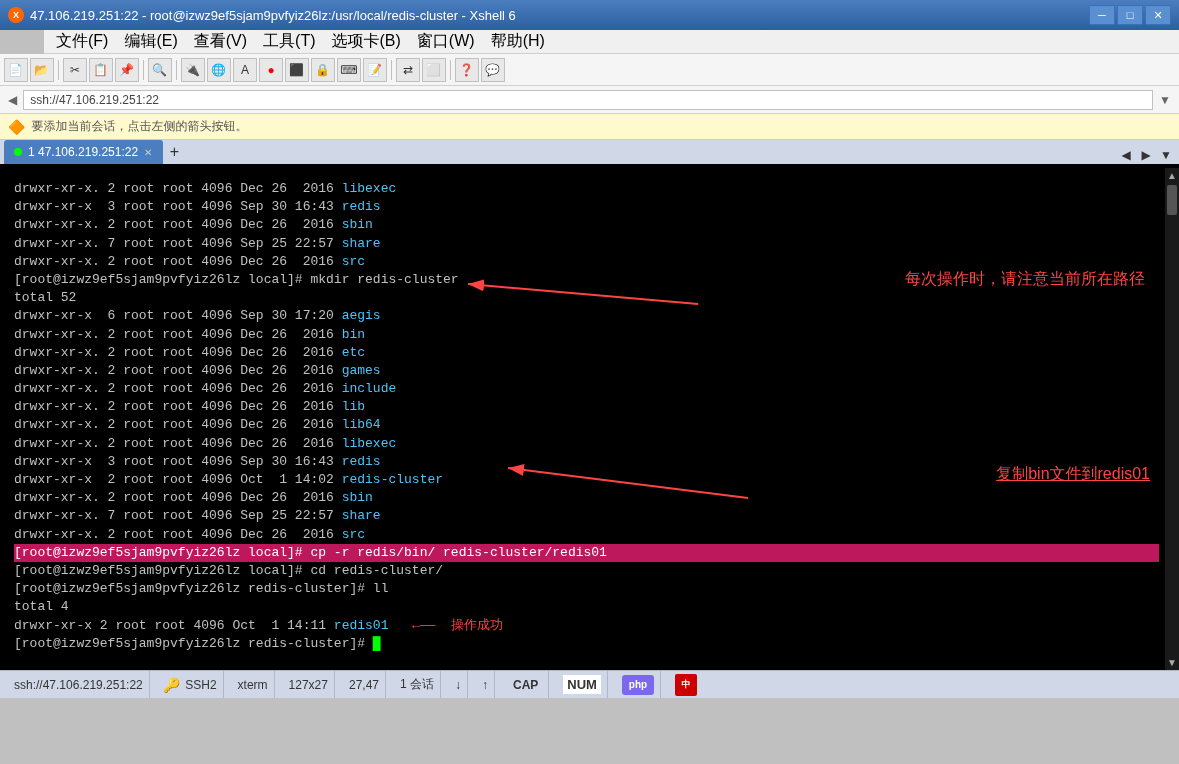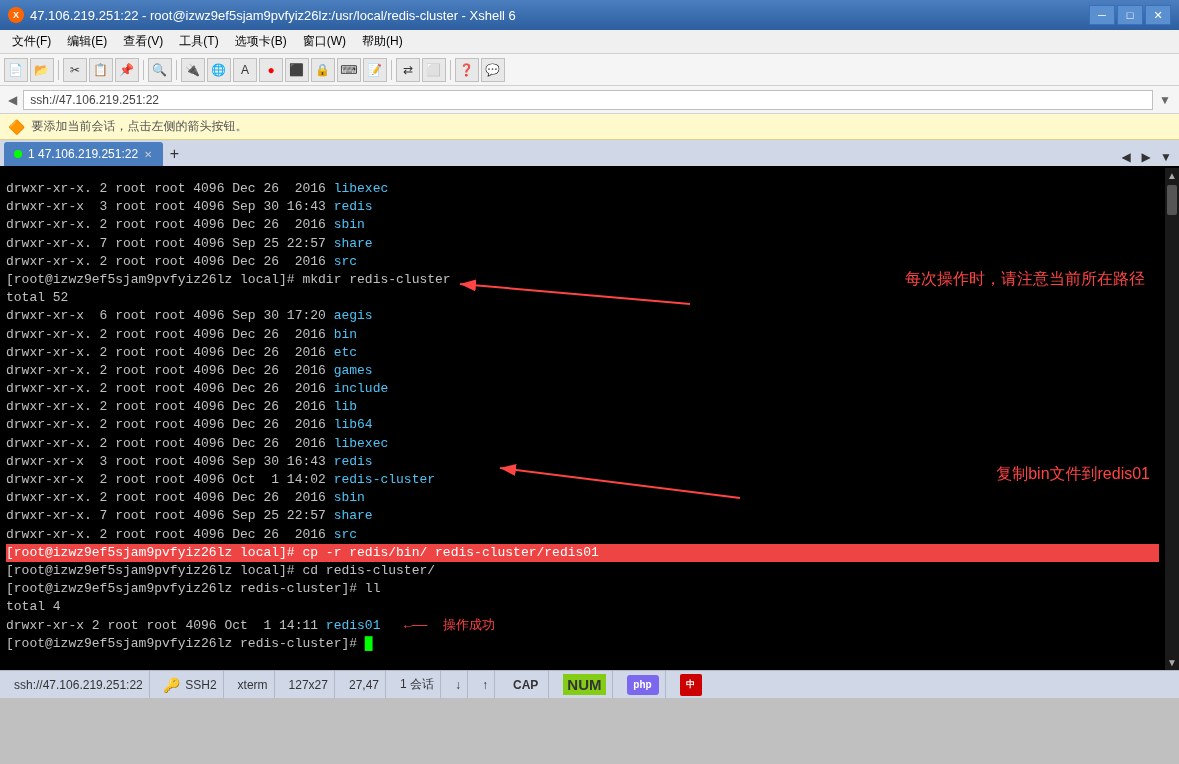--- a/index.html
+++ b/index.html
@@ -21,22 +21,23 @@
     .title-bar-buttons { display: flex; gap: 2px; }
     .title-btn { width: 26px; height: 20px; background: #5a8fd0; border: 1px solid #3a6fbe; color: white; font-size: 11px; display: flex; align-items: center; justify-content: center; cursor: pointer; }
 
     
     .menu-bar {
       background: #f0f0f0;
       height: 24px;
       display: flex;
       align-items: center;
       padding: 0 4px;
-      font-size: 12px;
+      font-size: 16px;
       border-bottom: 1px solid #d0d0d0;
+      margin-left: 44px;
     }
     .menu-item { padding: 2px 8px; cursor: pointer; height: 100%; display: flex; align-items: center; }
 
     
     .toolbar {
       background: #f5f5f5;
       height: 32px;
       display: flex;
       align-items: center;
       padding: 0 4px;
@@ -81,21 +82,21 @@
     }
     .info-icon { color: #ff8c00; font-size: 14px; }
 
     
     .tab-bar {
       background: #d0d8e8;
       height: 28px;
       display: flex;
       align-items: flex-end;
       padding: 0 4px;
-      border-bottom: 2px solid #000000;
+      border-bottom: 4px solid #000000;
     }
     .tab {
       background: #4a7ebf;
       color: white;
       height: 24px;
       padding: 0 10px;
       display: flex;
       align-items: center;
       font-size: 12px;
       gap: 6px;
@@ -117,35 +118,36 @@
     .terminal {
       flex: 1;
       background: #000;
       color: #c0c0c0;
       font-family: 'Courier New', Courier, monospace;
       font-size: 13px;
       line-height: 1.4;
       padding: 12px 6px;
       overflow: hidden;
       position: relative;
+      margin-left: 8px;
     }
     .scrollbar-v {
       width: 14px;
       background: #1a1a1a;
       display: flex;
       flex-direction: column;
       align-items: center;
       padding: 2px 0;
     }
     .scroll-thumb { width: 10px; height: 30px; background: #555; border-radius: 2px; margin-top: 4px; }
 
     .t-line { white-space: pre; display: block; }
     .t-blue { color: #4fc3f7; }
     .t-green { color: #00ff00; }
-    .t-highlight { background: #ef4444; color: #ffffff; }
+    .t-highlight { background: #be185d; color: #ffffff; }
 
     
     .annotation {
       position: absolute;
       color: #ff4444;
       font-size: 16px;
       font-family: 'Simhei', Arial, sans-serif;
       white-space: nowrap;
     }
 
@@ -157,21 +159,21 @@
       align-items: center;
       padding: 0 8px;
       font-size: 12px;
       color: #333;
       border-top: 1px solid #b0b8c8;
       gap: 8px;
     }
     .status-section { display: flex; align-items: center; gap: 4px; padding: 0 6px; border-right: 1px solid #b0b8c8; height: 100%; }
     .status-section:last-child { border-right: none; }
     .status-cap { background: #d0d8e8; padding: 2px 4px; font-weight: bold; font-size: 12px; }
-    .status-num { background: #84cc16; padding: 2px 4px; font-weight: bold; font-size: 15px; }
+    .status-num { background: #ffffff; padding: 2px 4px; font-weight: bold; font-size: 13px; }
     .php-badge { width: 32px; height: 20px; background: #7b68ee; border-radius: 3px; display: flex; align-items: center; justify-content: center; color: white; font-size: 10px; font-weight: bold; }
     .cn-badge { width: 22px; height: 22px; background: #cc0000; border-radius: 2px; display: flex; align-items: center; justify-content: center; color: white; font-size: 9px; font-weight: bold; }
   </style>
 </head>
 <body>
 
 <div class="title-bar">
   <div class="title-bar-left">
     <div class="title-bar-icon">X</div>
     <span>47.106.219.251:22 - root@izwz9ef5sjam9pvfyiz26lz:/usr/local/redis-cluster - Xshell 6</span>
@@ -306,21 +308,21 @@
 
     <svg style="position:absolute; top:0; left:0; width:100%; height:100%; pointer-events:none;">
       <line x1="690" y1="136" x2="460" y2="116" stroke="#ff4444" stroke-width="2" marker-end="url(#arrowhead)"></line>
       <defs>
         <marker id="arrowhead" markerWidth="8" markerHeight="6" refX="8" refY="3" orient="auto">
           <polygon points="0 0, 8 3, 0 6" fill="#ff4444"></polygon>
         </marker>
       </defs>
     </svg>
 
-    <div class="annotation" style="top: 295px; right: 15px; color: #ff4444;">
+    <div class="annotation" style="top: 295px; right: 15px; color: #ff4444; text-decoration: underline;">
       复制bin文件到redis01
     </div>
 
     <svg style="position:absolute; top:0; left:0; width:100%; height:100%; pointer-events:none;">
       <line x1="740" y1="330" x2="500" y2="300" stroke="#ff4444" stroke-width="2" marker-end="url(#arrowhead2)"></line>
       <defs>
         <marker id="arrowhead2" markerWidth="8" markerHeight="6" refX="8" refY="3" orient="auto">
           <polygon points="0 0, 8 3, 0 6" fill="#ff4444"></polygon>
         </marker>
       </defs>

